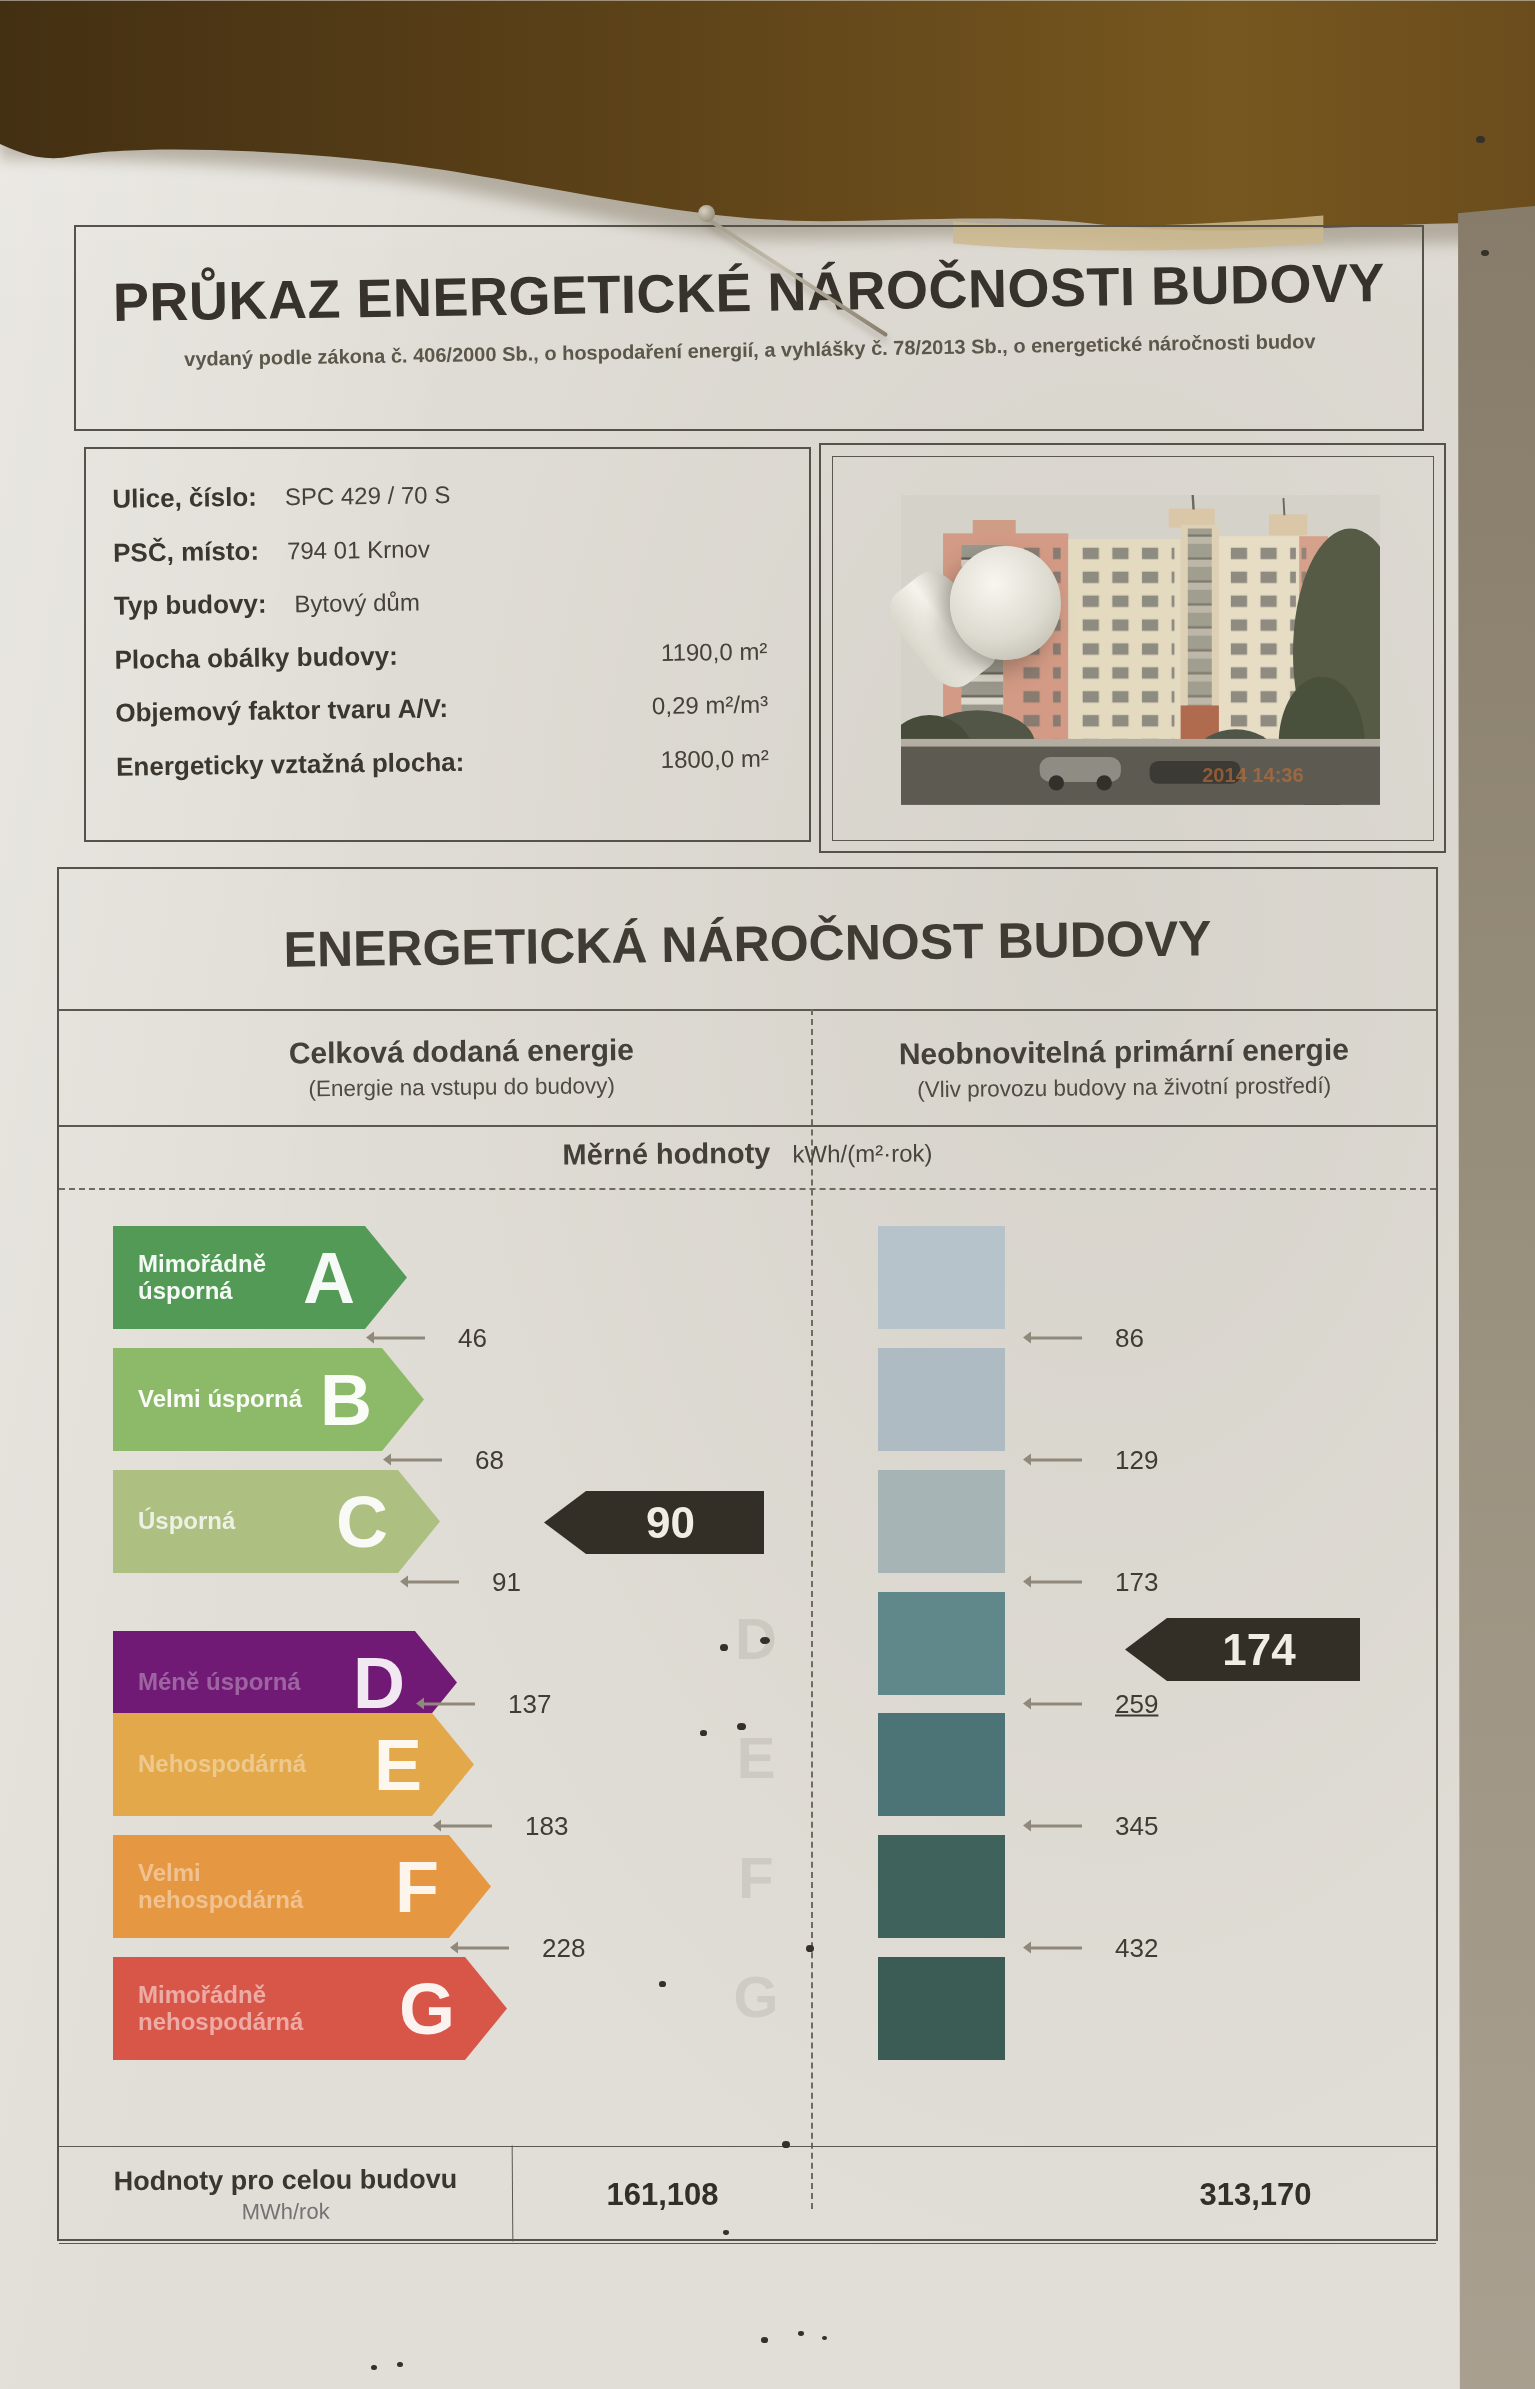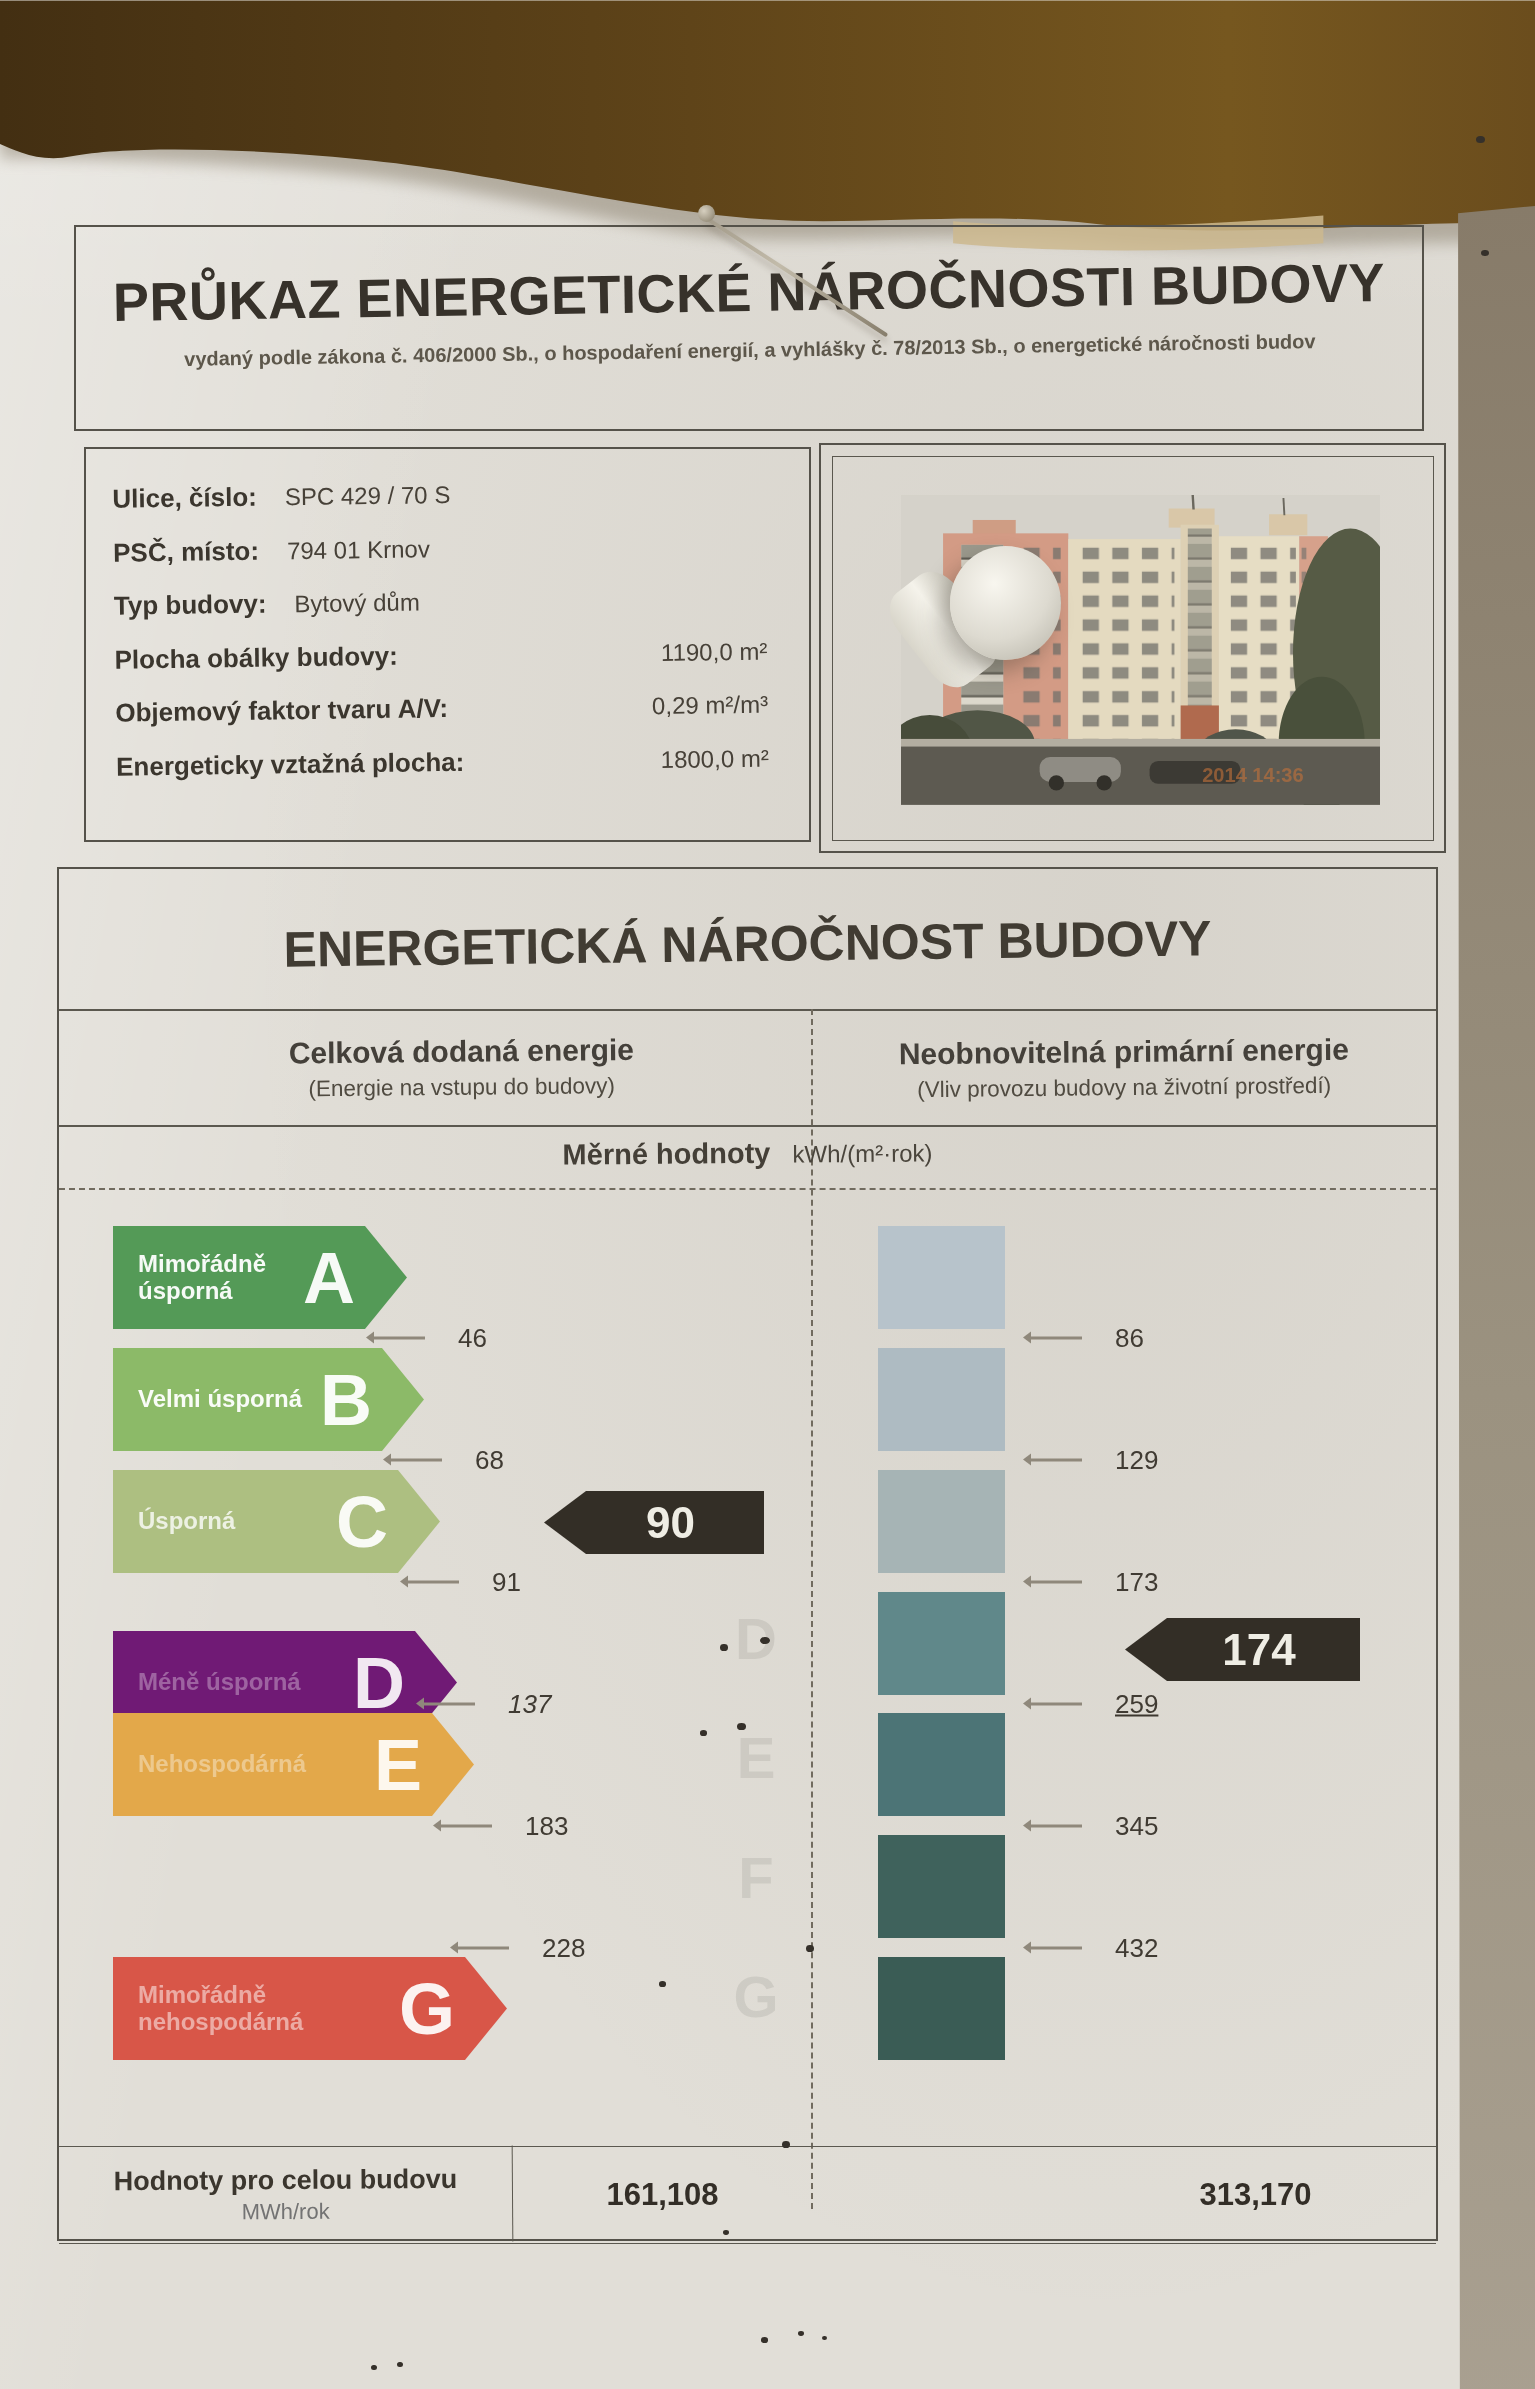--- a/index.html
+++ b/index.html
@@ -266,38 +266,42 @@
         <div class="class-letter" style="color:rgba(255,255,255,.92);">C</div>
       </div>
       <div class="class-arrow" style="top: 723px; width: 344px; background: #701a75; margin-top: 39px;">
         <div class="class-label" style="color:rgba(255,255,255,.32);">Méně úsporná</div>
         <div class="class-letter" style="color:rgba(255,255,255,.9);">D</div>
       </div>
       <div class="class-arrow" style="top: 844px; width: 361px; background: rgb(227, 168, 74);">
         <div class="class-label" style="color:rgba(255,255,255,.38);">Nehospodárná</div>
         <div class="class-letter" style="color:rgba(255,255,255,.9);">E</div>
       </div>
+      <div class="class-arrow" style="top: 966px; width: 378px; background: rgb(229, 151, 65);">
+        <div class="class-label" style="color:rgba(255,255,255,.42);">Velmi nehospodárná</div>
+        <div class="class-letter" style="color:rgba(255,255,255,.9);">F</div>
+      </div>
       <div class="class-arrow" style="top: 1088px; width: 394px; background: rgb(216, 86, 72);">
         <div class="class-label" style="color:rgba(255,255,255,.5);">Mimořádně nehospodárná</div>
         <div class="class-letter" style="color:rgba(255,255,255,.92);">G</div>
       </div>
 
       <div class="tick" style="left:310px;top:469px;">
           <div class="tk"></div>
           <span class="tick-num">46</span>
         </div>
       <div class="tick" style="left:327px;top:591px;">
           <div class="tk"></div>
           <span class="tick-num">68</span>
         </div>
       <div class="tick" style="left:344px;top:713px;">
           <div class="tk"></div>
           <span class="tick-num">91</span>
         </div>
-      <div class="tick" style="left:360px;top:835px;font-style:italic;">
+      <div class="tick" style="left:360px;top:835px;">
           <div class="tk"></div>
           <span class="tick-num">137</span>
         </div>
       <div class="tick" style="left:377px;top:957px;">
           <div class="tk"></div>
           <span class="tick-num">183</span>
         </div>
       <div class="tick" style="left:394px;top:1079px;">
           <div class="tk"></div>
           <span class="tick-num">228</span>

